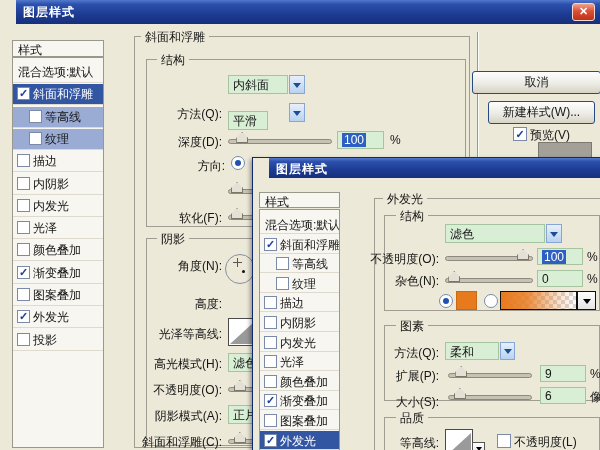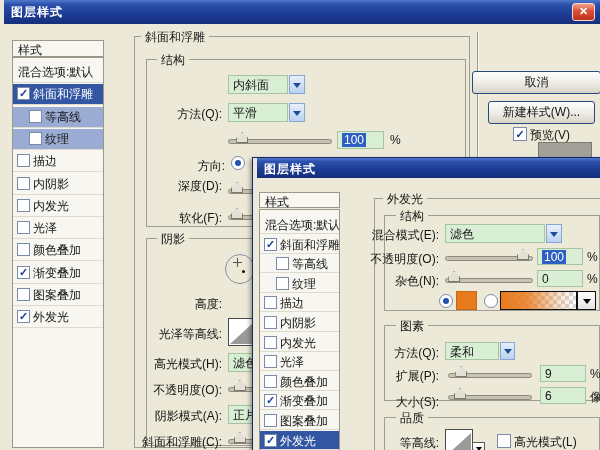--- a/index.html
+++ b/index.html
@@ -1,21 +1,21 @@
 <!DOCTYPE html>
 <html><head>
 <meta charset="utf-8">
 <style>
   html,body{margin:0;padding:0;}
   #stage{position:relative;width:600px;height:450px;overflow:hidden;
     background:#ece9d8;font-family:"Liberation Sans",sans-serif;font-size:12px;color:#141414;
     -webkit-font-smoothing:none;}
   .abs{position:absolute;}
   
-  .tbar{position:absolute;left:4px;top:0;right:0;background:linear-gradient(180deg,#5379cd 0%,#2c51ac 18%,#1d3b92 60%,#162f7c 100%);}
+  .tbar{position:absolute;left:16px;top:0;right:0;background:linear-gradient(180deg,#5379cd 0%,#2c51ac 18%,#1d3b92 60%,#162f7c 100%);}
   .ttext{position:absolute;color:#fff;font-weight:bold;letter-spacing:1px;}
   .closebtn{position:absolute;width:21px;height:16px;border:1px solid #f3d9ce;border-radius:3px;
     background:linear-gradient(180deg,#f0a28c 0%,#da4f35 45%,#bd3319 100%);
     color:#fff;font-size:11px;font-weight:bold;text-align:center;line-height:15px;}
   
   .sbhead{position:absolute;background:#f7f6f1;border:1px solid #9a988a;padding:1px 0 0 5px;box-sizing:border-box;}
   .sblist{position:absolute;background:#f7f6f1;border:1px solid #9a988a;box-sizing:border-box;overflow:hidden;}
   .item{position:absolute;left:0;right:0;border-bottom:1px solid #dedbce;background:#f7f6f1;}
   .item .ilabel{position:absolute;left:20px;top:2px;white-space:nowrap;}
   .item.nocb .ilabel{left:5px;}
@@ -119,40 +119,44 @@
           <span class="ilabel">渐变叠加</span>
         </div>
         <div class="item" style="top: 227px; height: 20px;">
           <span class="cb"></span>
           <span class="ilabel">图案叠加</span>
         </div>
         <div class="item" style="top: 249.3px; height: 20px;">
           <span class="cb">✓</span>
           <span class="ilabel">外发光</span>
         </div>
+        <div class="item" style="top: 271.6px; height: 20px;">
+          <span class="cb"></span>
+          <span class="ilabel">投影</span>
+        </div>
       </div>
 
     <div class="gbox" style="left:134px;top:36px;width:336px;height:412px;"></div>
     <span class="glab" style="left:141px;top:29px;">斜面和浮雕</span>
 
     <div class="gbox" style="left:146px;top:59px;width:320px;height:168px;"></div>
     <span class="glab" style="left:157px;top:52px;">结构</span>
 
     <span class="dd" style="left:228px;top:75px;width:60px;height:19px;">内斜面</span>
     <span class="dab" style="left:289px;top:75px;width:16px;height:19px;">
         <span class="tri"></span>
       </span>
 
     <span class="lb" style="left:127px;top:106px;">方法(Q):</span>
-    <span class="dd" style="left:228px;top:103px;width:60px;height:19px;">平滑</span>
+    <span class="dd" style="left:228px;top:111px;width:40px;height:19px;">平滑</span>
     <span class="dab" style="left:289px;top:103px;width:16px;height:19px;">
         <span class="tri"></span>
       </span>
 
-    <span class="lb" style="left:127px;top:134px;margin-top:44px;">深度(D):</span>
+    <span class="lb" style="left:127px;top:134px;">深度(D):</span>
     <span class="track" style="left:228px;top:139px;width:104px;">
       <span class="thumb" style="left: calc(8% - 0.96px);"></span>
     </span>
     <span class="vbox" style="left:337px;top:131px;width:47px;height:18px;"><span class="selval">100</span></span>
     <span class="unit" style="left:390px;top:133px;">%</span>
 
     <span class="lb" style="left:130px;top:158px;">方向:</span>
     <span class="rdo on" style="left:231px;top:156px;"></span>
 
     <span class="track" style="left:228px;top:189px;width:116px;">
@@ -160,20 +164,21 @@
     </span>
 
     <span class="lb" style="left:127px;top:210px;">软化(F):</span>
     <span class="track" style="left:228px;top:215px;width:116px;">
       <span class="thumb" style="left: calc(2% - 0.24px);"></span>
     </span>
 
     <div class="gbox" style="left:146px;top:238px;width:320px;height:208px;"></div>
     <span class="glab" style="left:157px;top:231px;">阴影</span>
 
+    <span class="lb" style="left:127px;top:258px;">角度(N):</span>
     <span class="dial" style="left:225px;top:254px;">
       <span class="cross" style="left:7px;top:3px;"></span>
       <span class="dot" style="left:16px;top:15px;"></span>
     </span>
 
     <span class="lb" style="left:127px;top:326px;">光泽等高线:</span>
 
     <span class="lb" style="left:127px;top:296px;">高度:</span>
     <span class="contour" style="left:228px;top:318px;width:26px;height:26px;">
         <span class="ctri"></span>
@@ -258,21 +263,20 @@
           <span class="ilabel">外发光</span>
         </div>
       </div>
 
     <div class="gbox" style="left:121px;top:40px;width:238px;height:264px;"></div>
     <span class="glab" style="left:130px;top:33px;">外发光</span>
 
     <div class="gbox" style="left:131px;top:57px;width:216px;height:96px;"></div>
     <span class="glab" style="left:143px;top:50px;">结构</span>
 
-    <span class="lb2" style="left:96px;top:69px;">混合模式(E):</span>
     <span class="dd" style="left:192px;top:66px;width:100px;height:19px;">滤色</span>
     <span class="dab" style="left:293px;top:66px;width:16px;height:19px;">
         <span class="tri"></span>
       </span>
 
     <span class="lb2" style="left:96px;top:93px;">不透明度(O):</span>
     <span class="track" style="left:192px;top:98px;width:88px;">
       <span class="thumb" style="left: calc(96% - 11.52px);"></span>
     </span>
     <span class="vbox" style="left:284px;top:90px;width:46px;height:17px;"><span class="selval">100</span></span>
@@ -320,15 +324,15 @@
     <span class="glab" style="left:143px;top:252px;">品质</span>
 
     <span class="lb2" style="left:96px;top:277px;">等高线:</span>
     <span class="contour" style="left:192px;top:271px;width:26px;height:26px;">
         <span class="ctri"></span>
       </span>
     <span class="dab" style="left:219px;top:284px;width:13px;height:13px;background:linear-gradient(#fff,#e6e6e6);border-color:#555;">
         <span class="tri black" style="border-left-width:3px;border-right-width:3px;border-top-width:4px;margin-left:-3px;"></span>
       </span>
     <span class="ckb" style="left:244px;top:276px;"></span>
-    <span class="abs" style="left:261px;top:276px;white-space:nowrap;">高光模式(L)</span>
+    <span class="abs" style="left:261px;top:276px;white-space:nowrap;">不透明度(L)</span>
   </div>
 </div>
 
 </body></html>

